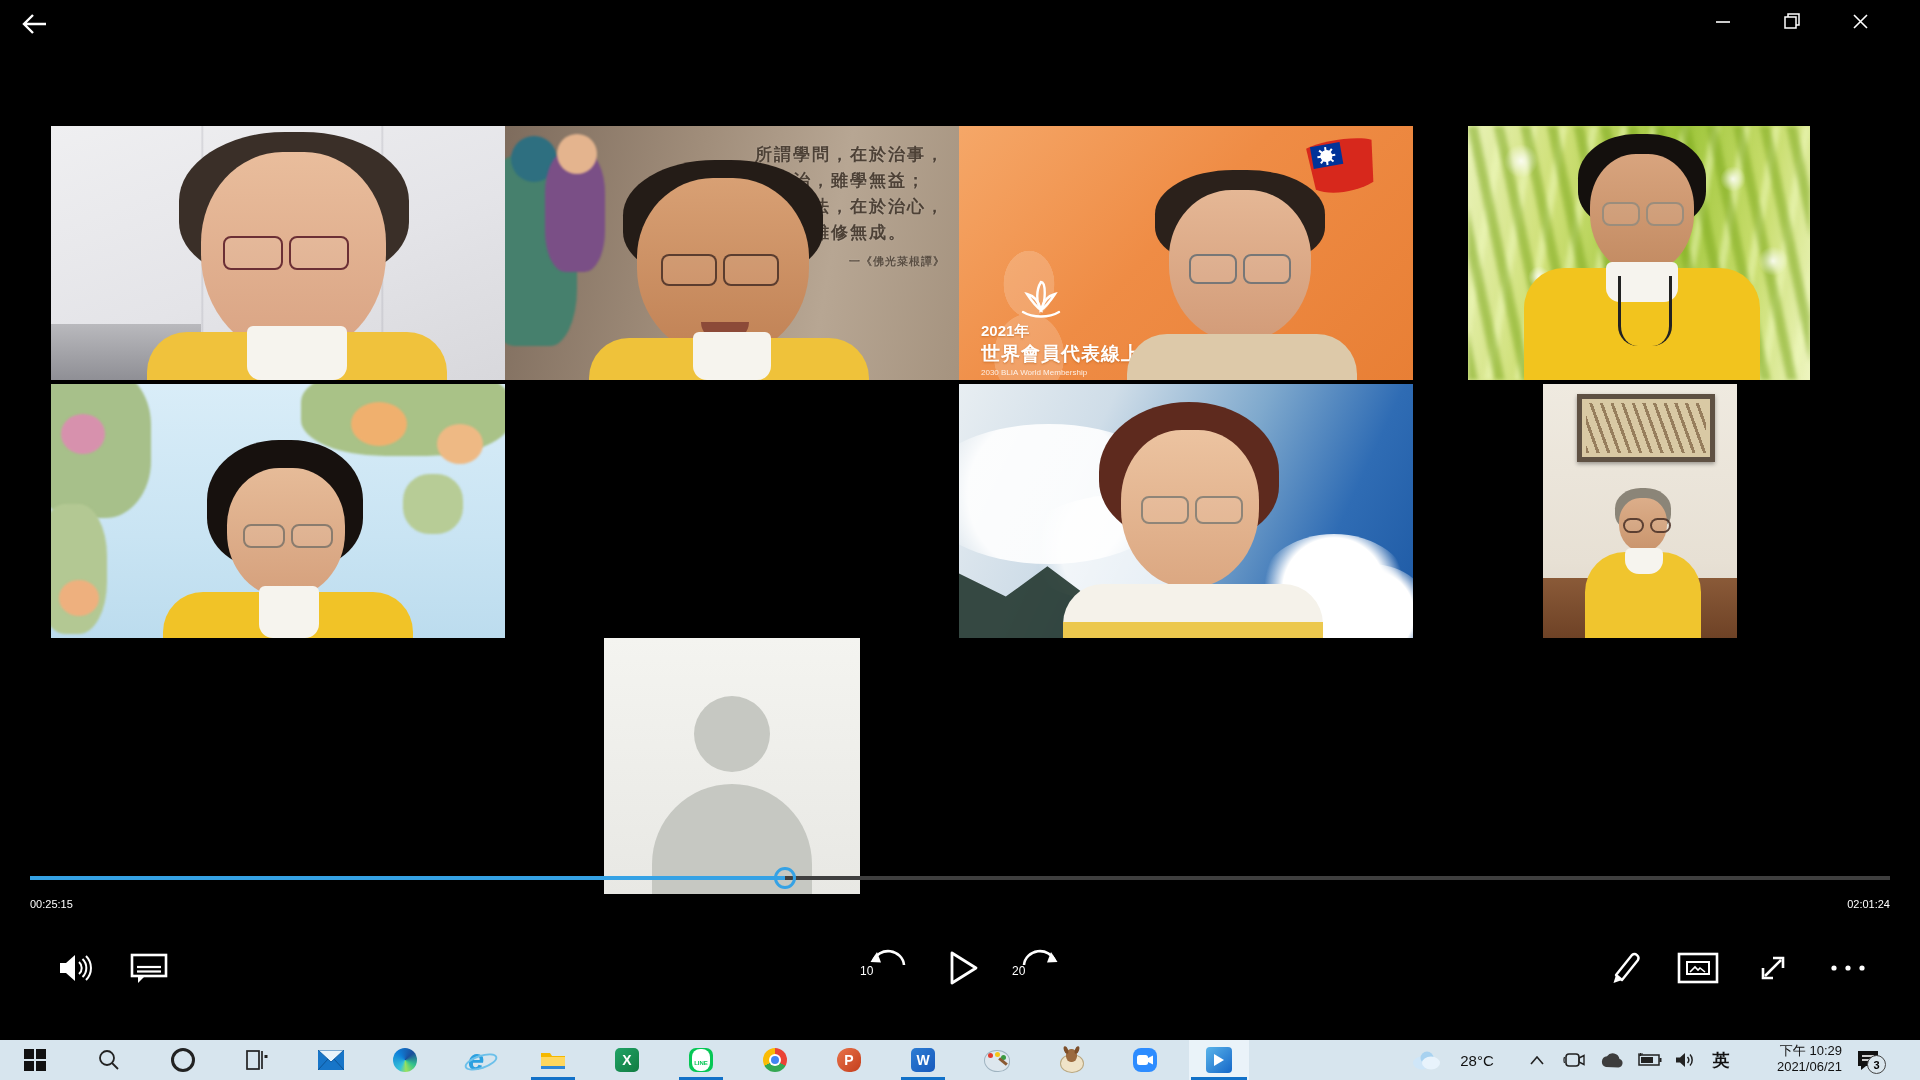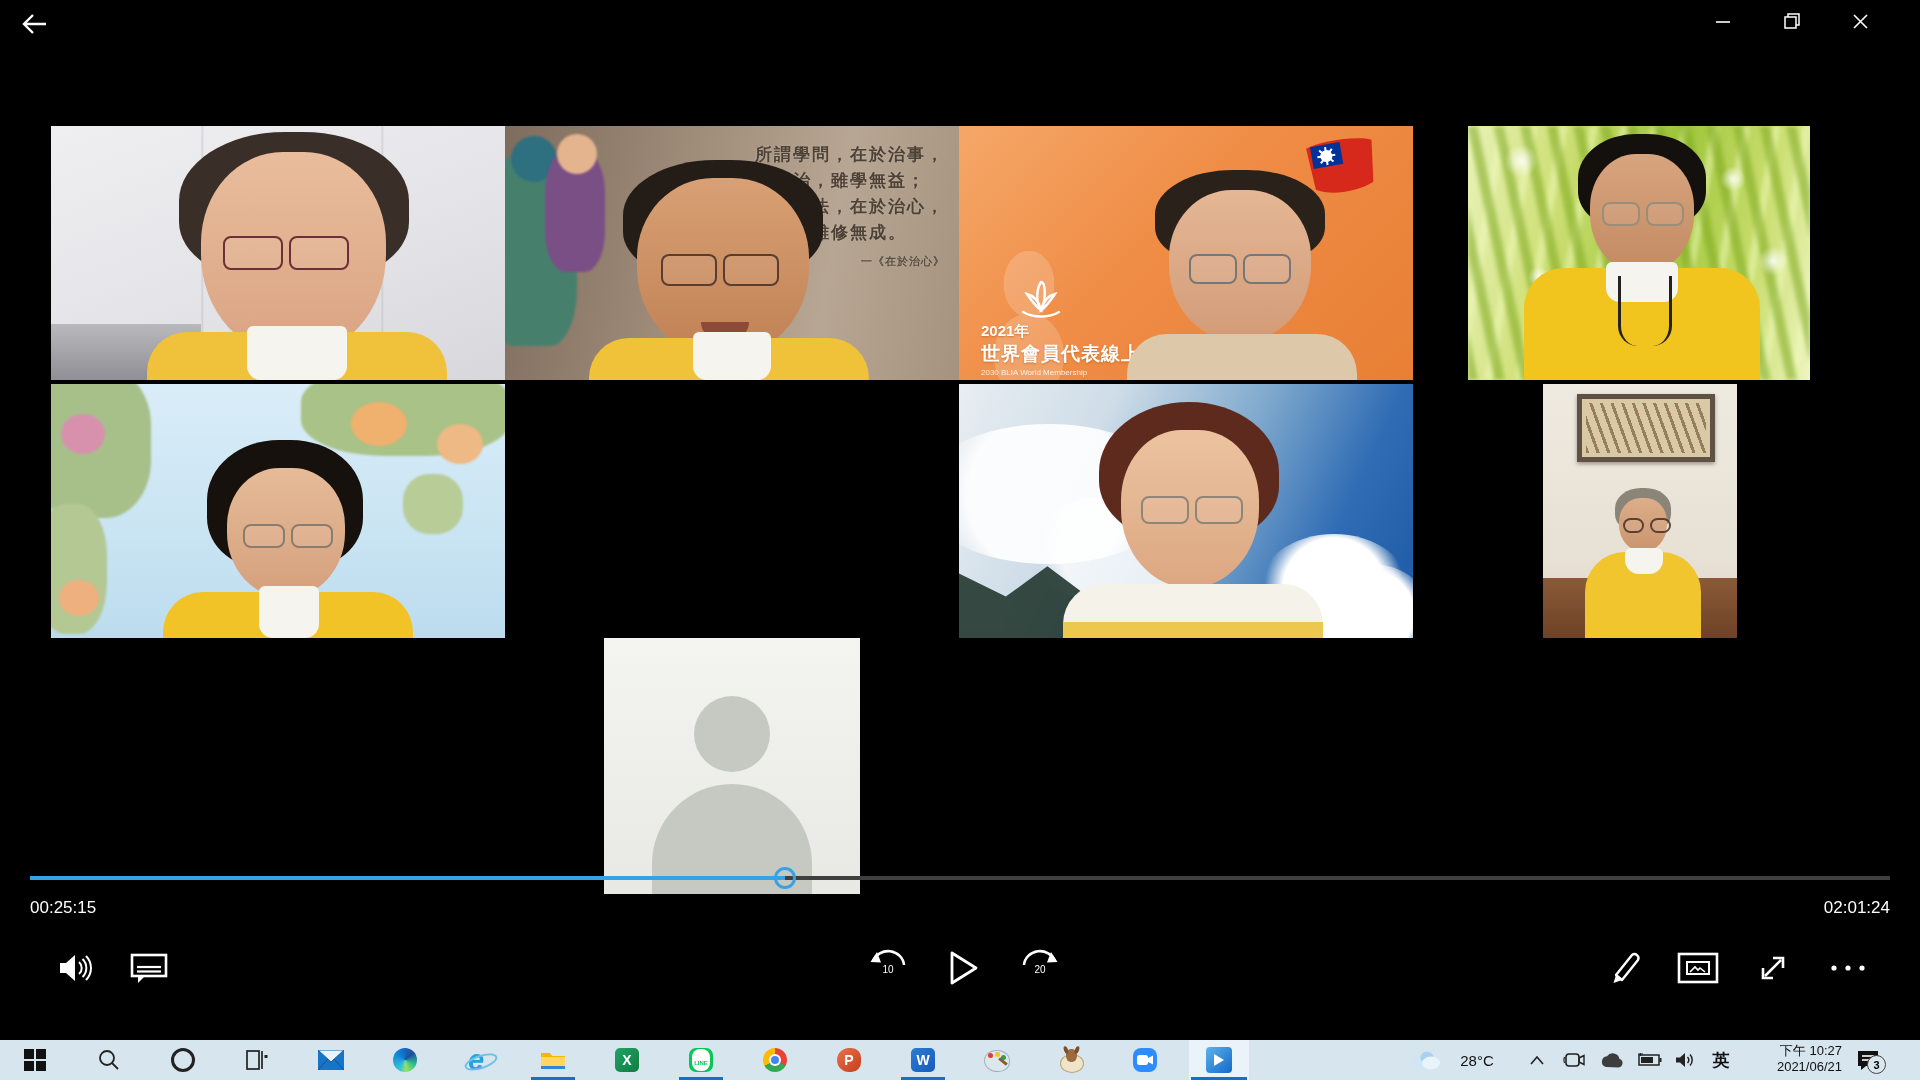--- a/index.html
+++ b/index.html
@@ -71,23 +71,23 @@
 
   
   .avatar-head{position:absolute;left:90px;top:58px;width:76px;height:76px;border-radius:50%;background:#c6c8c2;}
   .avatar-body{position:absolute;left:48px;top:146px;width:160px;height:120px;border-radius:80px 80px 0 0;background:#c6c8c2;}
 
   
   #seek{position:absolute;left:30px;top:876px;width:1860px;height:4px;background:#3f3f3f;z-index:50;}
   #seek-played{position:absolute;left:0;top:0;height:4px;background:#35a2e5;}
   #seek-thumb{position:absolute;right:-11px;top:-9px;width:16px;height:16px;border:3px solid #35a2e5;
               border-radius:50%;background:transparent;}
-  .timetext{position:absolute;top:898px;color:#fff;font-size:17px;z-index:50;}
+  .timetext{position:absolute;top:898px;color:#fff;font-size:11px;z-index:50;}
   .ctl{position:absolute;top:940px;width:56px;height:56px;display:flex;align-items:center;justify-content:center;z-index:50;}
-  .skiplabel{position:absolute;left:0;right:0;top:24px;text-align:center;color:#fff;font-size:10px;}
+  .skiplabel{position:absolute;left:0;right:0;top:24px;text-align:left;color:#fff;font-size:12px;}
 
   
   #taskbar{position:absolute;left:0;top:1040px;width:1920px;height:40px;background:#d7e5ee;z-index:60;}
   .tb-cell{position:absolute;top:0;width:60px;height:40px;display:flex;align-items:center;justify-content:center;}
   .tb-underline{position:absolute;left:8px;right:8px;bottom:0;height:3px;background:#1271c8;}
   .tb-active{background:#eaf3f9;}
   .sq{width:10px;height:10px;background:#111;}
   .appletter{font-weight:bold;color:#fff;font-size:14px;}
   .tray-item{position:absolute;top:0;height:40px;display:flex;align-items:center;justify-content:center;color:#111;}
   #clock{position:absolute;left:1742px;top:0;width:100px;height:40px;color:#111;font-size:13px;
@@ -146,21 +146,21 @@
   <div class="tile" id="t2">
     <div class="blob" style="left:-18px;top:30px;width:90px;height:190px;background:#46806d;border-radius:30%;"></div>
     <div class="blob" style="left:6px;top:10px;width:46px;height:46px;background:#2e6f80;"></div>
     <div class="blob" style="left:40px;top:26px;width:60px;height:120px;background:#7a4f86;border-radius:34%;"></div>
     <div class="blob" style="left:52px;top:8px;width:40px;height:40px;background:#e4b48e;"></div>
     <div class="quote">
       <div>所謂學問，在於治事，</div>
       <div>事不治，雖學無益；</div>
       <div>所謂佛法，在於治心，</div>
       <div>不治，雖修無成。</div>
-      <div class="attr">一《在於治心》</div>
+      <div class="attr">一《佛光菜根譚》</div>
     </div>
     <div class="hair" style="left:118px;top:34px;width:200px;height:120px;background:#241c17;"></div>
     <div class="face" style="left:132px;top:52px;width:172px;height:180px;background:linear-gradient(180deg,#d8a074,#c08154);"></div>
     <div class="glasses" style="left:156px;top:128px;">
       <div class="lens" style="width:52px;height:28px;"></div>
       <div class="lens" style="width:52px;height:28px;"></div>
     </div>
     <div class="abs" style="left:196px;top:196px;width:48px;height:18px;border-radius:0 0 24px 24px;background:#8c4a38;"></div>
     <div class="body-shirt" style="left:84px;top:212px;width:280px;height:42px;background:#efc23a;"></div>
     <div class="collar" style="left:188px;top:206px;width:78px;height:48px;"></div>
@@ -527,21 +527,21 @@
   <div class="tray-item" style="left:1668px;width:34px;">
     <svg width="22" height="18" viewBox="0 0 22 18">
       <path d="M2 6.5 h4 l5-4.5 v14 l-5-4.5 H2 Z" fill="#222"></path>
       <path d="M13.5 6 a4.5 4.5 0 0 1 0 6 M16 3.5 a8 8 0 0 1 0 11" fill="none" stroke="#222" stroke-width="1.5"></path>
     </svg>
   </div>
   <div class="tray-item" style="left:1704px;width:34px;font-size:17px;font-weight:bold;">
     <span>英</span>
   </div>
   <div id="clock">
-    <div>下午 10:27</div>
+    <div>下午 10:29</div>
     <div>2021/06/21</div>
   </div>
   <div class="tray-item" style="left:1846px;width:44px;">
     <div style="position:relative;width:22px;height:20px;">
       <svg width="22" height="20">
         <rect x="1" y="1" width="20" height="15" fill="#111"></rect>
         <path d="M4 16 v4 l5-4 Z" fill="#111"></path>
         <line x1="5" y1="6" x2="17" y2="6" stroke="#fff" stroke-width="1.6"></line>
         <line x1="5" y1="10" x2="13" y2="10" stroke="#fff" stroke-width="1.6"></line>
       </svg>

